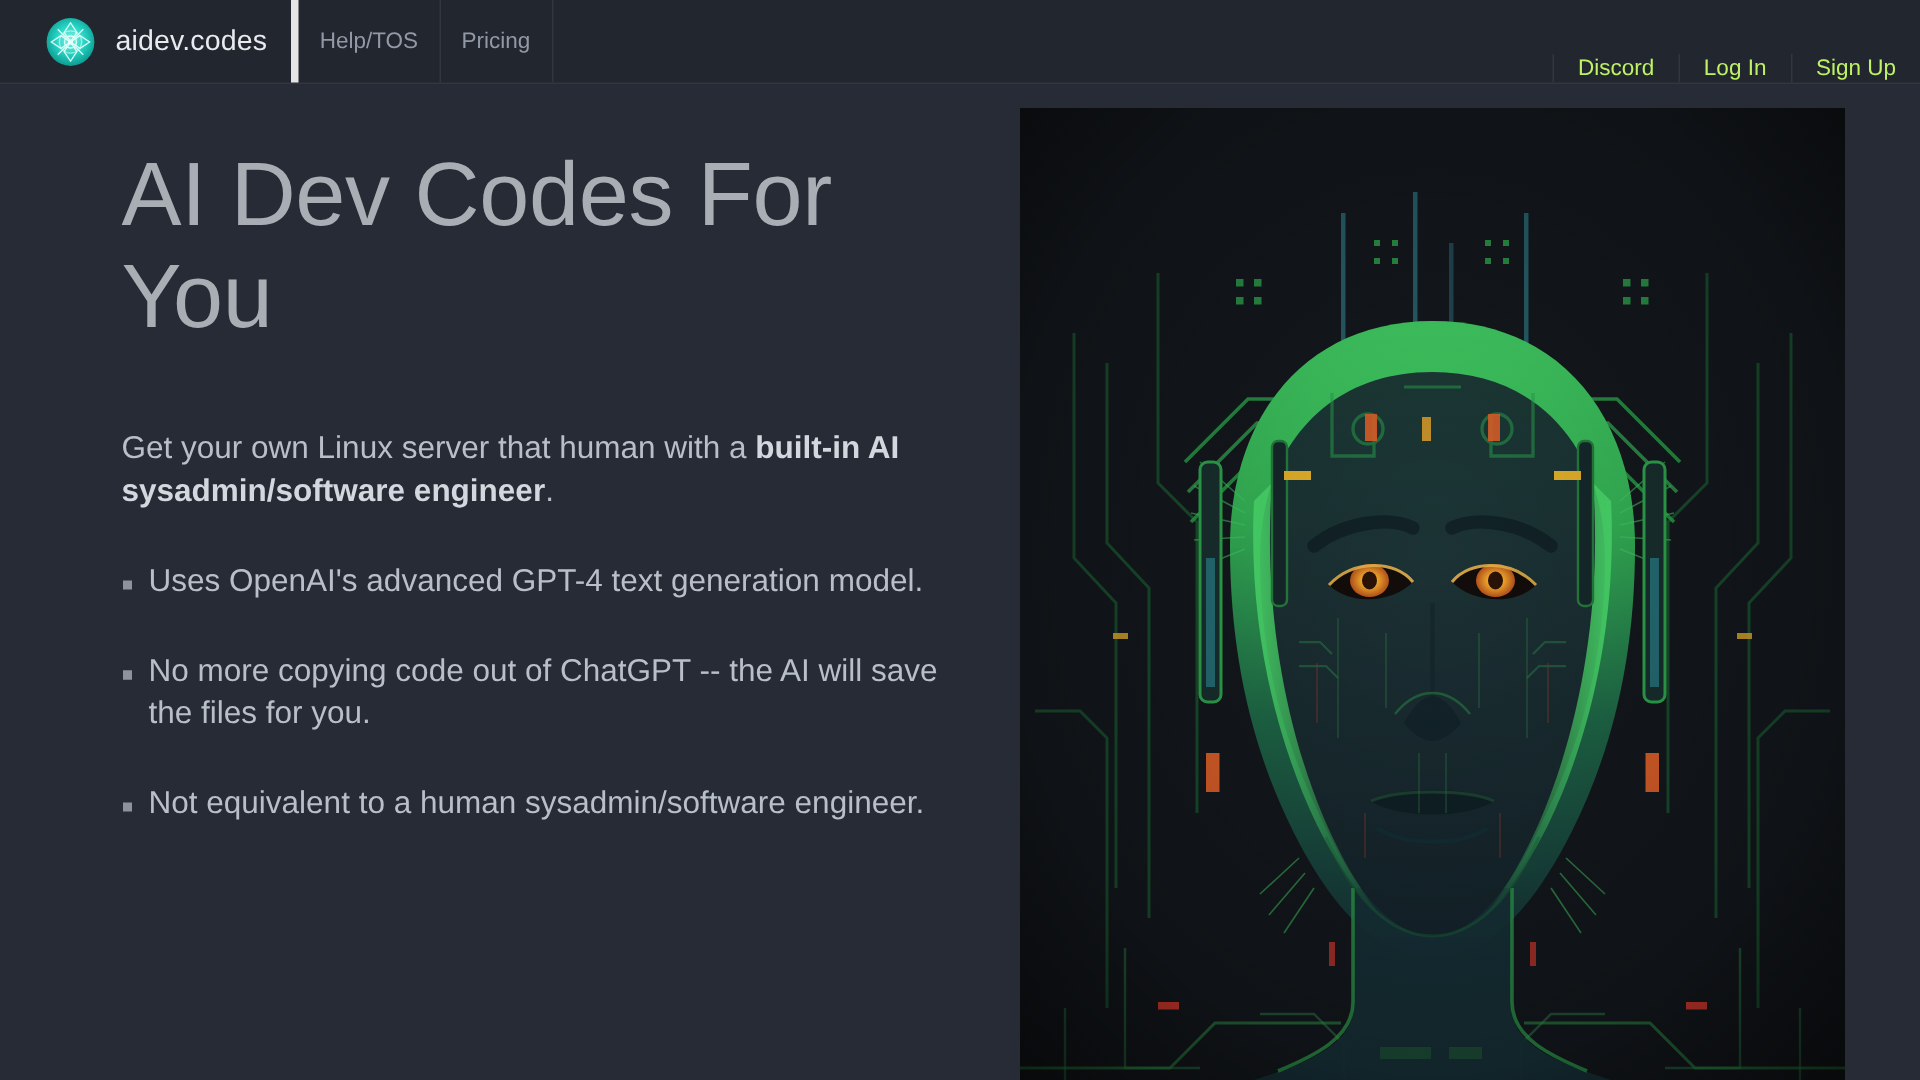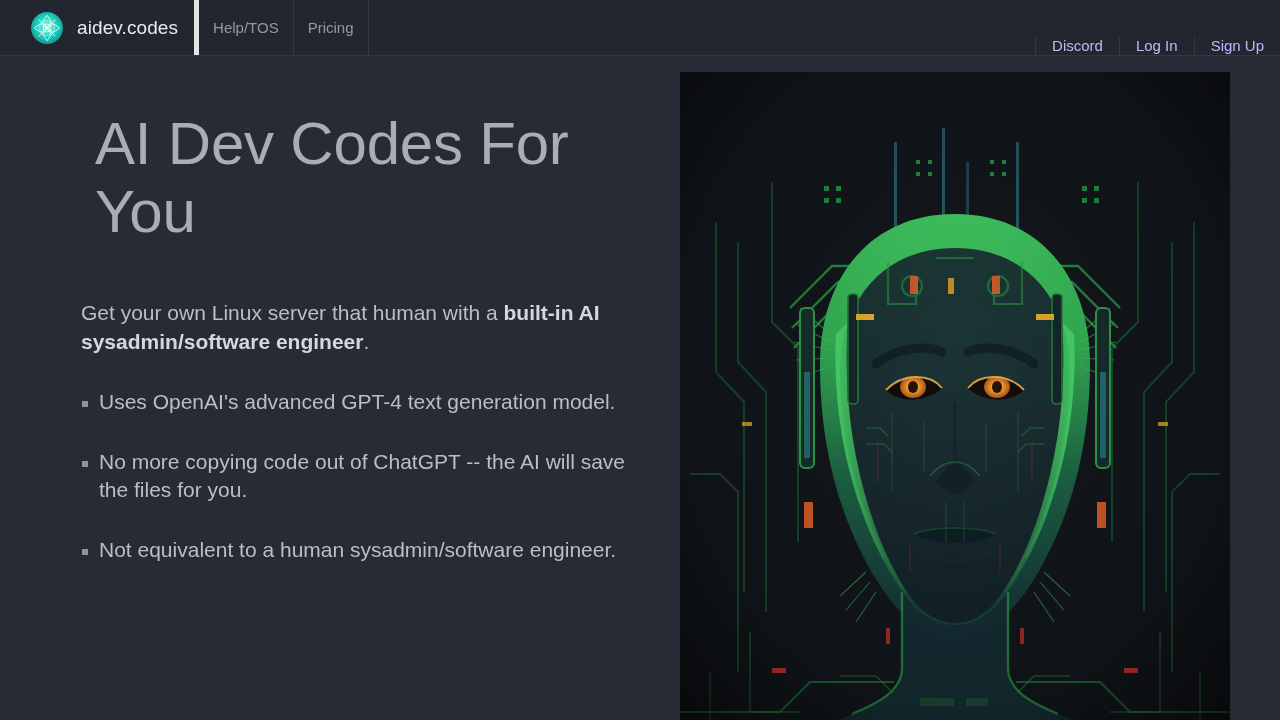--- a/index.html
+++ b/index.html
@@ -52,40 +52,40 @@
     text-decoration: none;
     white-space: nowrap;
     cursor: pointer;
     background: transparent;
   }
   .nav-spacer { flex: 1 1 auto; }
   .nav-right { display: flex; align-items: stretch; }
   .nav-right .nav-link {
     border-right: none;
     border-left: 1px solid #31363f;
-    color: #c4b5fd;
+    color: #bef264;
     padding: 0 16px;
     margin-top: 36px;
   }
 
   
   .main {
     position: relative;
     width: 1280px;
     height: 664px;
     background: #262b35;
   }
   .content-col {
     position: absolute;
     left: 81px;
     top: 40px;
     width: 560px;
   }
   .page-title {
-    margin: 14px;
+    margin: 0;
     font-size: 60px;
     line-height: 1.13;
     font-weight: 400;
     color: #a9aeb5;
     letter-spacing: -0.2px;
   }
   .lead {
     margin: 53px 0 0 0;
     font-size: 21px;
     line-height: 1.38;

